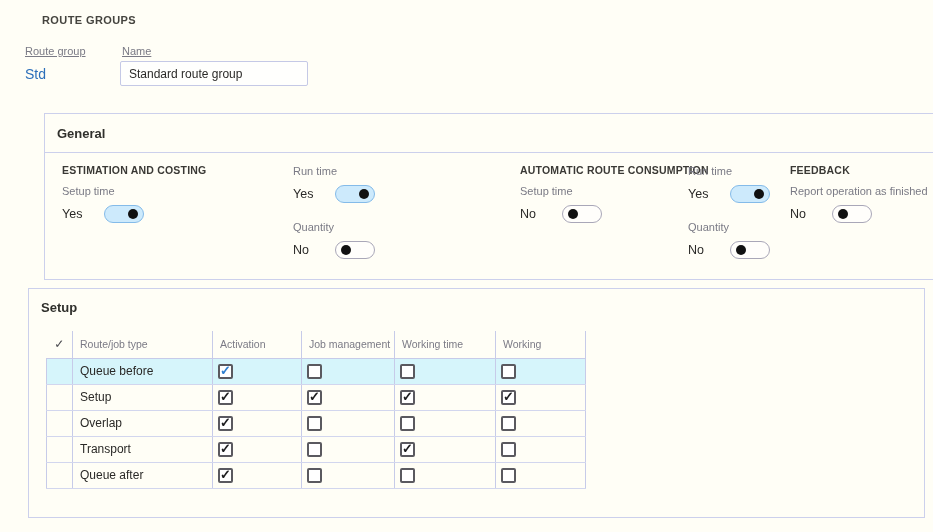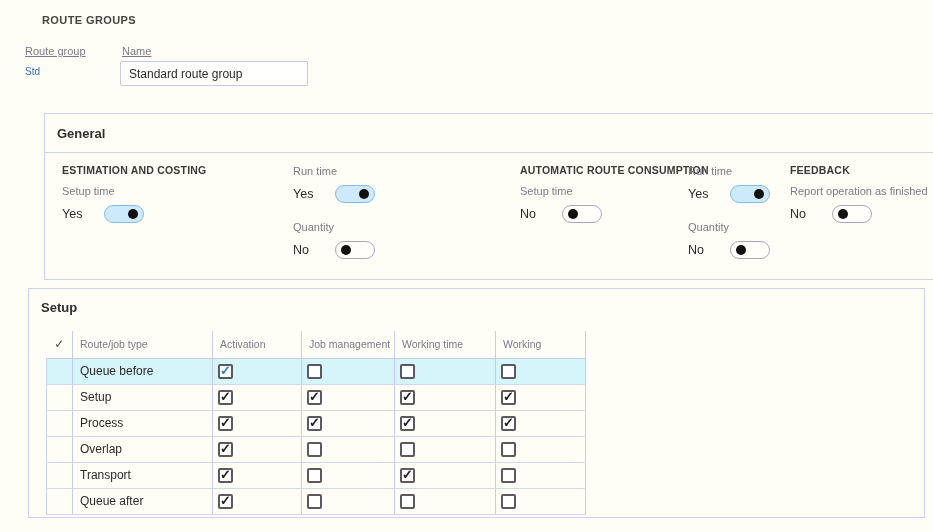--- a/index.html
+++ b/index.html
@@ -25,21 +25,21 @@
   }
   .page-title{
     position:absolute;left:25px;top:14px;
     font-size:11px;font-weight:bold;color:#45443f;letter-spacing:.4px;padding-left:17px;
   }
   .rec-label{position:absolute;font-size:11px;color:#7a7a85;text-decoration:underline;}
   .rec-label.rg{left:25px;top:45px;}
   .rec-label.nm{left:122px;top:45px;}
   .rec-value-link{
     position:absolute;left:25px;top:66px;
-    font-size:10px;color:var(--link-blue);cursor:pointer;
+    font-size:14px;color:var(--link-blue);cursor:pointer;
   }
   .name-input{
     position:absolute;left:120px;top:61px;width:188px;height:25px;
     border:1px solid #c5c9e6;background:#fffffd;border-radius:2px;
     padding:0 8px;font-size:12px;color:#2b2a28;
     font-family:"Liberation Sans", sans-serif;
   }
   .box{
     position:absolute;left:28px;width:897px;
     border:1px solid var(--box-border);
@@ -251,36 +251,20 @@
           </td>
           <td class="col-c3">
             <div class="checkbox checked"></div>
           </td>
           <td class="col-c4">
             <div class="checkbox checked"></div>
           </td>
         </tr>
         <tr>
           <td class="col-check"></td>
-          <td class="col-type">Process</td>
-          <td class="col-c1">
-            <div class="checkbox checked"></div>
-          </td>
-          <td class="col-c2">
-            <div class="checkbox checked"></div>
-          </td>
-          <td class="col-c3">
-            <div class="checkbox checked"></div>
-          </td>
-          <td class="col-c4">
-            <div class="checkbox checked"></div>
-          </td>
-        </tr>
-        <tr>
-          <td class="col-check"></td>
           <td class="col-type">Overlap</td>
           <td class="col-c1">
             <div class="checkbox checked"></div>
           </td>
           <td class="col-c2">
             <div class="checkbox"></div>
           </td>
           <td class="col-c3">
             <div class="checkbox"></div>
           </td>

